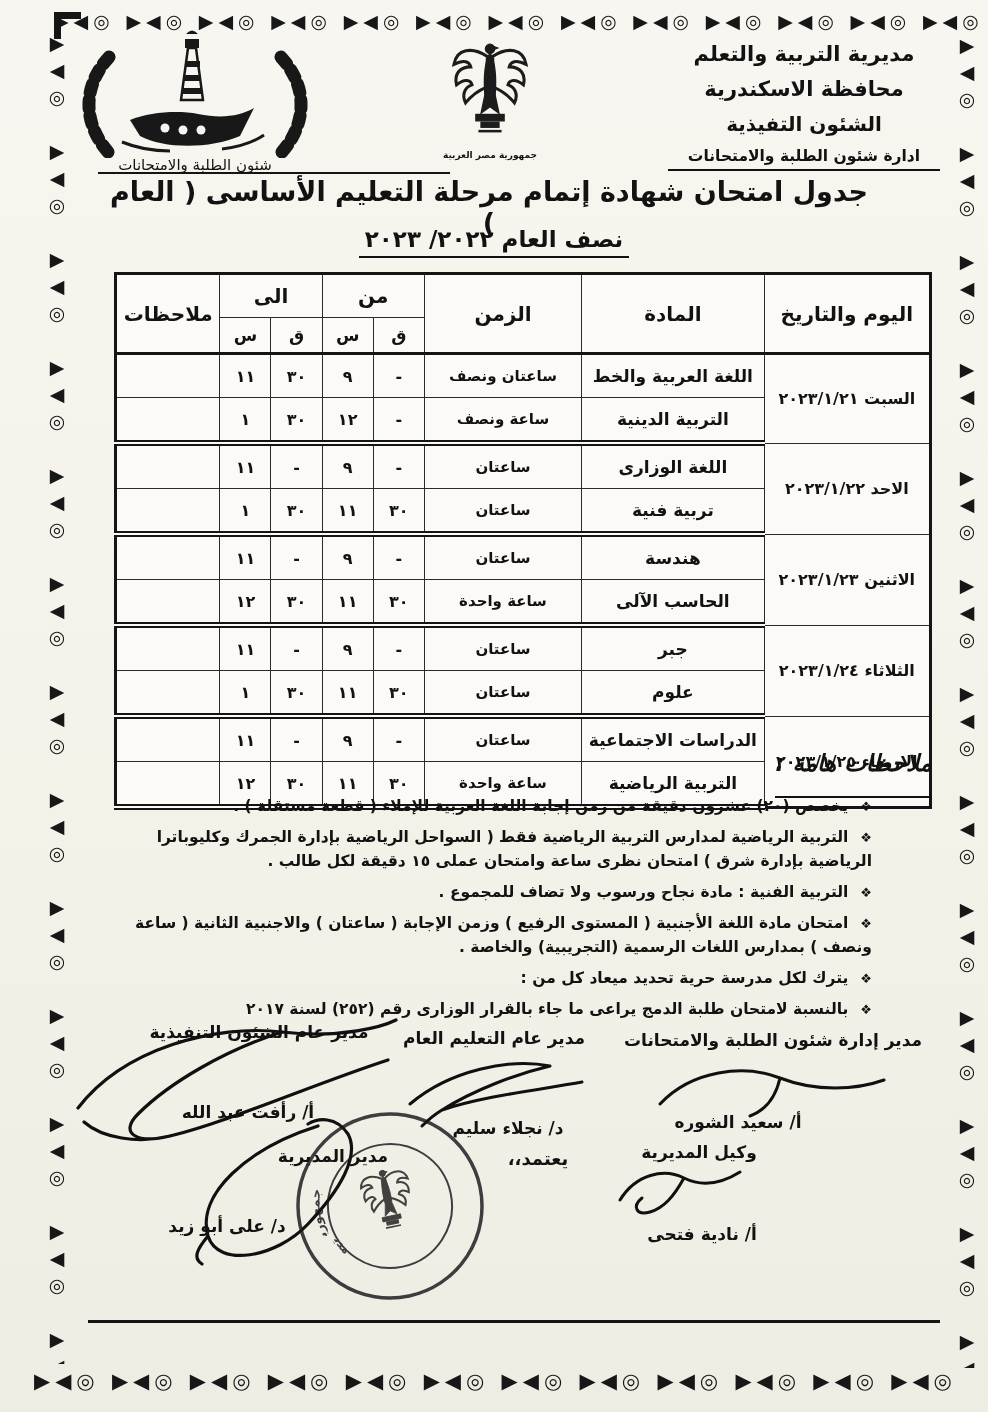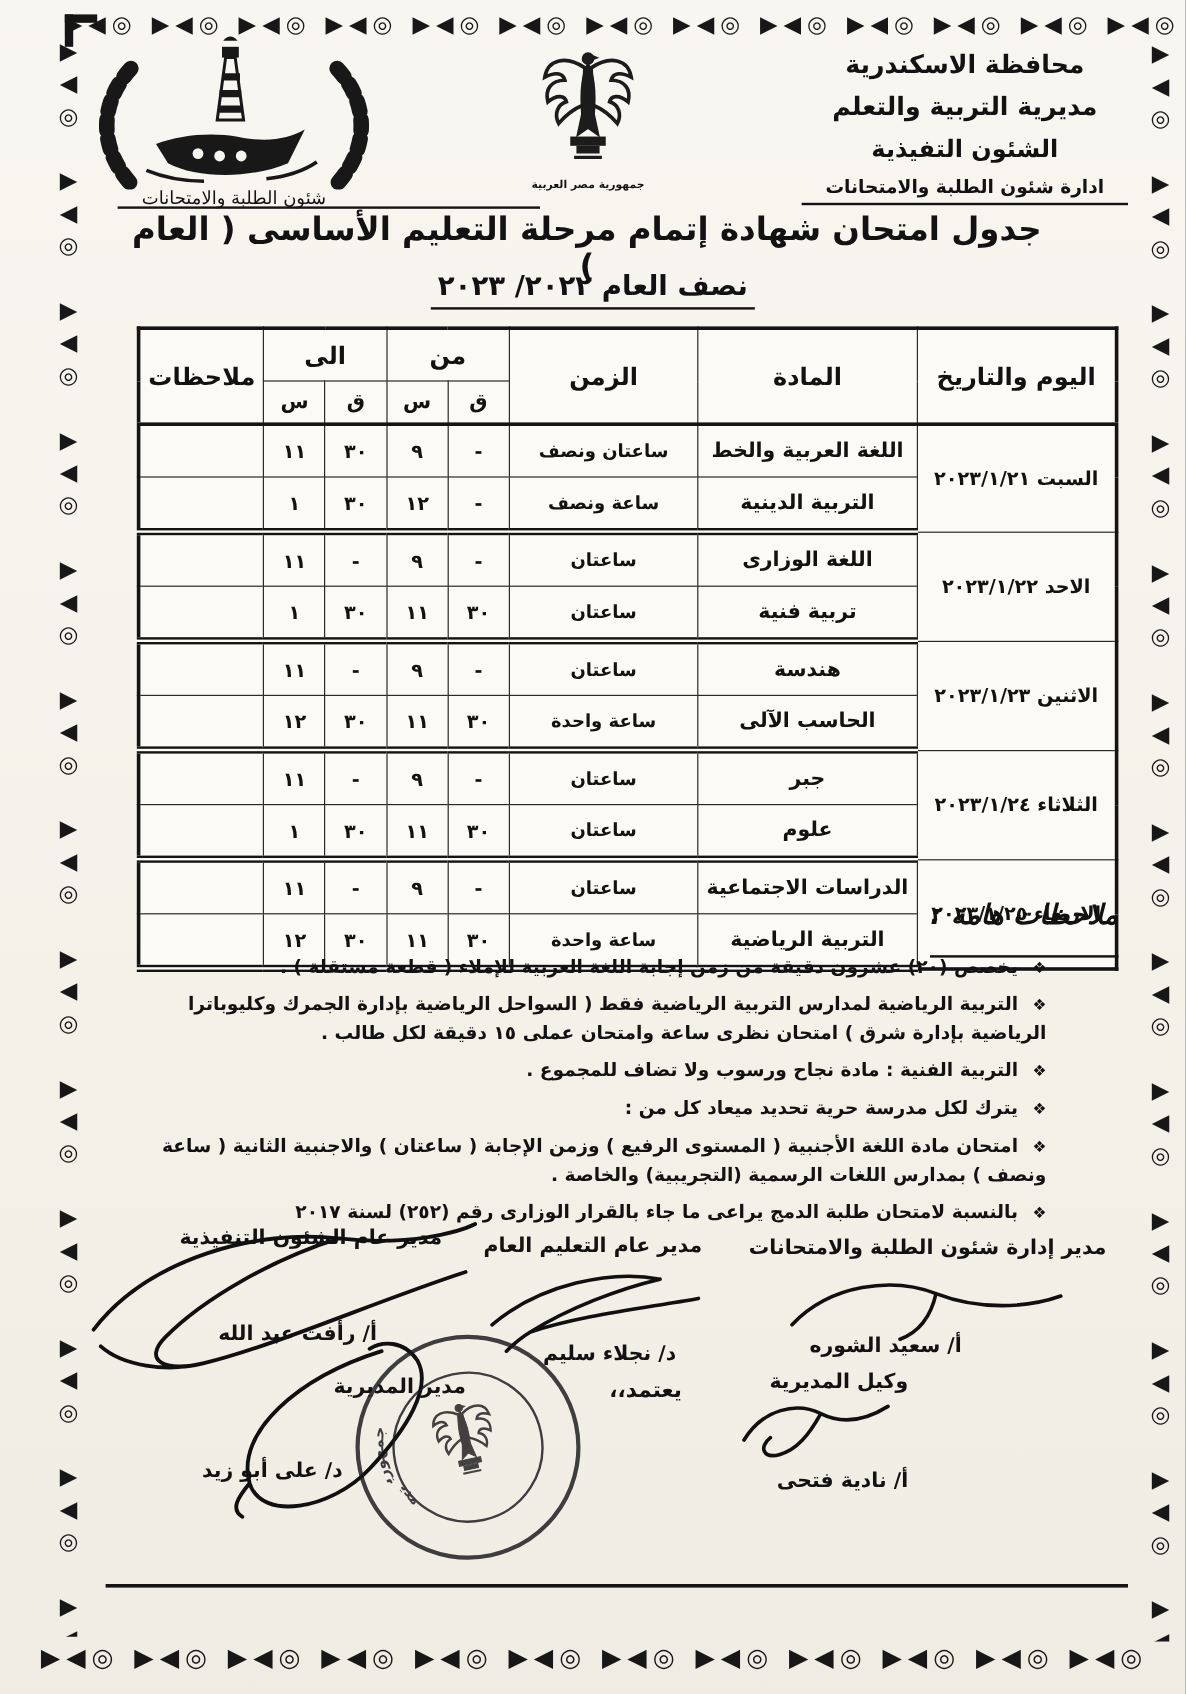--- a/index.html
+++ b/index.html
@@ -98,22 +98,22 @@
 
   <div class="chain b-top">▶◀◎ ▶◀◎ ▶◀◎ ▶◀◎ ▶◀◎ ▶◀◎ ▶◀◎ ▶◀◎ ▶◀◎ ▶◀◎ ▶◀◎ ▶◀◎ ▶◀◎ ▶◀◎ ▶◀◎ ▶◀◎ ▶◀◎ ▶◀◎ ▶◀◎ ▶◀◎ ▶◀◎ ▶◀◎ ▶◀◎ ▶◀◎ ▶◀◎ ▶◀◎ ▶◀◎ ▶◀◎ ▶◀◎ ▶◀◎ ▶◀◎ ▶◀◎ ▶◀◎ ▶◀◎ ▶◀◎ ▶◀◎ ▶◀◎ ▶◀◎ ▶◀◎ ▶◀◎ ▶◀◎ ▶◀◎ ▶◀◎ ▶◀◎ ▶◀◎ ▶◀◎ ▶◀◎ ▶◀◎ ▶◀◎ ▶◀◎ ▶◀◎ ▶◀◎ ▶◀◎ ▶◀◎ ▶◀◎ ▶◀◎ ▶◀◎ ▶◀◎ ▶◀◎ ▶◀◎ </div>
   <div class="chain b-bottom">▶◀◎ ▶◀◎ ▶◀◎ ▶◀◎ ▶◀◎ ▶◀◎ ▶◀◎ ▶◀◎ ▶◀◎ ▶◀◎ ▶◀◎ ▶◀◎ ▶◀◎ ▶◀◎ ▶◀◎ ▶◀◎ ▶◀◎ ▶◀◎ ▶◀◎ ▶◀◎ ▶◀◎ ▶◀◎ ▶◀◎ ▶◀◎ ▶◀◎ ▶◀◎ ▶◀◎ ▶◀◎ ▶◀◎ ▶◀◎ ▶◀◎ ▶◀◎ ▶◀◎ ▶◀◎ ▶◀◎ ▶◀◎ ▶◀◎ ▶◀◎ ▶◀◎ ▶◀◎ ▶◀◎ ▶◀◎ ▶◀◎ ▶◀◎ ▶◀◎ ▶◀◎ ▶◀◎ ▶◀◎ ▶◀◎ ▶◀◎ ▶◀◎ ▶◀◎ ▶◀◎ ▶◀◎ ▶◀◎ ▶◀◎ ▶◀◎ ▶◀◎ ▶◀◎ ▶◀◎ </div>
   <div class="chain b-left">▶◀◎ ▶◀◎ ▶◀◎ ▶◀◎ ▶◀◎ ▶◀◎ ▶◀◎ ▶◀◎ ▶◀◎ ▶◀◎ ▶◀◎ ▶◀◎ ▶◀◎ ▶◀◎ ▶◀◎ ▶◀◎ ▶◀◎ ▶◀◎ ▶◀◎ ▶◀◎ ▶◀◎ ▶◀◎ ▶◀◎ ▶◀◎ ▶◀◎ ▶◀◎ ▶◀◎ ▶◀◎ ▶◀◎ ▶◀◎ ▶◀◎ ▶◀◎ ▶◀◎ ▶◀◎ ▶◀◎ ▶◀◎ ▶◀◎ ▶◀◎ ▶◀◎ ▶◀◎ ▶◀◎ ▶◀◎ ▶◀◎ ▶◀◎ ▶◀◎ ▶◀◎ ▶◀◎ ▶◀◎ ▶◀◎ ▶◀◎ ▶◀◎ ▶◀◎ ▶◀◎ ▶◀◎ ▶◀◎ ▶◀◎ ▶◀◎ ▶◀◎ ▶◀◎ ▶◀◎ </div>
   <div class="chain b-right">▶◀◎ ▶◀◎ ▶◀◎ ▶◀◎ ▶◀◎ ▶◀◎ ▶◀◎ ▶◀◎ ▶◀◎ ▶◀◎ ▶◀◎ ▶◀◎ ▶◀◎ ▶◀◎ ▶◀◎ ▶◀◎ ▶◀◎ ▶◀◎ ▶◀◎ ▶◀◎ ▶◀◎ ▶◀◎ ▶◀◎ ▶◀◎ ▶◀◎ ▶◀◎ ▶◀◎ ▶◀◎ ▶◀◎ ▶◀◎ ▶◀◎ ▶◀◎ ▶◀◎ ▶◀◎ ▶◀◎ ▶◀◎ ▶◀◎ ▶◀◎ ▶◀◎ ▶◀◎ ▶◀◎ ▶◀◎ ▶◀◎ ▶◀◎ ▶◀◎ ▶◀◎ ▶◀◎ ▶◀◎ ▶◀◎ ▶◀◎ ▶◀◎ ▶◀◎ ▶◀◎ ▶◀◎ ▶◀◎ ▶◀◎ ▶◀◎ ▶◀◎ ▶◀◎ ▶◀◎ </div>
   <div class="corner"></div>
 
   <div class="content">
 
     <div class="org-block">
+      <div class="org-line">مديرية التربية والتعلم</div>
       <div class="org-line">محافظة الاسكندرية</div>
-      <div class="org-line">مديرية التربية والتعلم</div>
       <div class="org-line l3">الشئون التفيذية</div>
       <div class="org-line l4">ادارة شئون الطلبة والامتحانات</div>
     </div>
 
     <div class="emblem">
       <svg width="110" height="108" viewBox="0 0 64 84">
         <g id="eagle-shape" fill="#1c1c1c" stroke="#1c1c1c">
           <circle cx="32" cy="10" r="3.6"></circle>
           <path d="M32 7 l6 2.4 -6 2.4 z"></path>
           <path d="M32 13 C28 20 27 33 28 46 L36 46 C37 33 36 20 32 13 Z"></path>
@@ -280,22 +280,22 @@
       </table>
     </div>
 
     <div class="notes-heading">
       <span>ملاحظات هامة :</span>
     </div>
     <ul class="notes-list">
         <li>يخصص (٢٠) عشرون دقيقة من زمن إجابة اللغة العربية للإملاء ( قطعة مستقلة ) .</li>
         <li>التربية الرياضية لمدارس التربية الرياضية فقط ( السواحل الرياضية بإدارة الجمرك وكليوباترا الرياضية بإدارة شرق ) امتحان نظرى ساعة وامتحان عملى ١٥ دقيقة لكل طالب .</li>
         <li>التربية الفنية : مادة نجاح ورسوب ولا تضاف للمجموع .</li>
+        <li>امتحان مادة اللغة الأجنبية ( المستوى الرفيع ) وزمن الإجابة ( ساعتان ) والاجنبية الثانية ( ساعة ونصف ) بمدارس اللغات الرسمية (التجريبية) والخاصة .</li>
         <li>يترك لكل مدرسة حرية تحديد ميعاد كل من :</li>
-        <li>امتحان مادة اللغة الأجنبية ( المستوى الرفيع ) وزمن الإجابة ( ساعتان ) والاجنبية الثانية ( ساعة ونصف ) بمدارس اللغات الرسمية (التجريبية) والخاصة .</li>
         <li>بالنسبة لامتحان طلبة الدمج يراعى ما جاء بالقرار الوزارى رقم (٢٥٢) لسنة ٢٠١٧</li>
       </ul>
 
     <div class="sig-title t1">مدير إدارة شئون الطلبة والامتحانات</div>
     <div class="sig-name  n1">أ/ سعيد الشوره</div>
     <div class="sig-title t2">مدير عام التعليم العام</div>
     <div class="sig-name  n2">د/ نجلاء سليم</div>
     <div class="sig-title t3">مدير عام الشئون التنفيذية</div>
     <div class="sig-name  n3">أ/ رأفت عبد الله</div>
     <div class="sig-title t4">وكيل المديرية</div>

